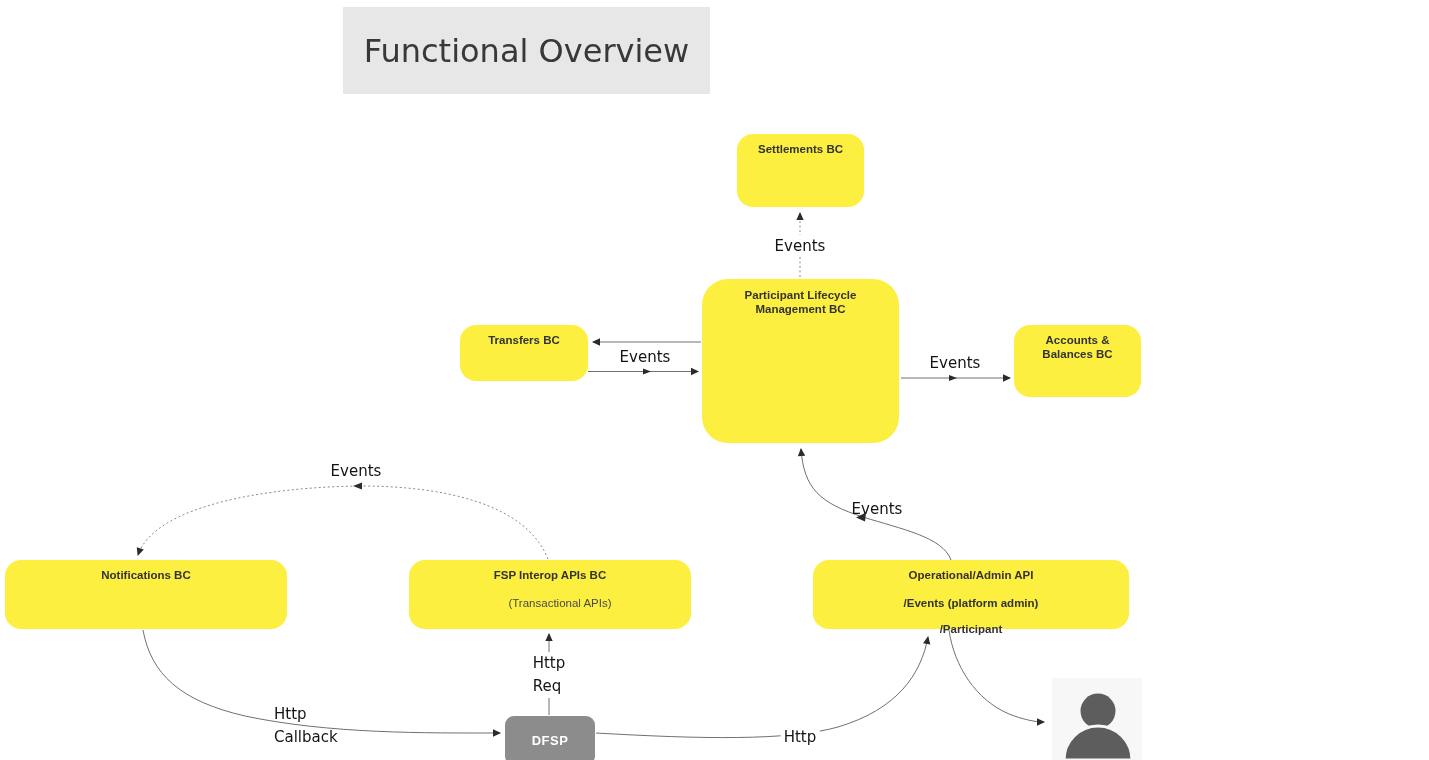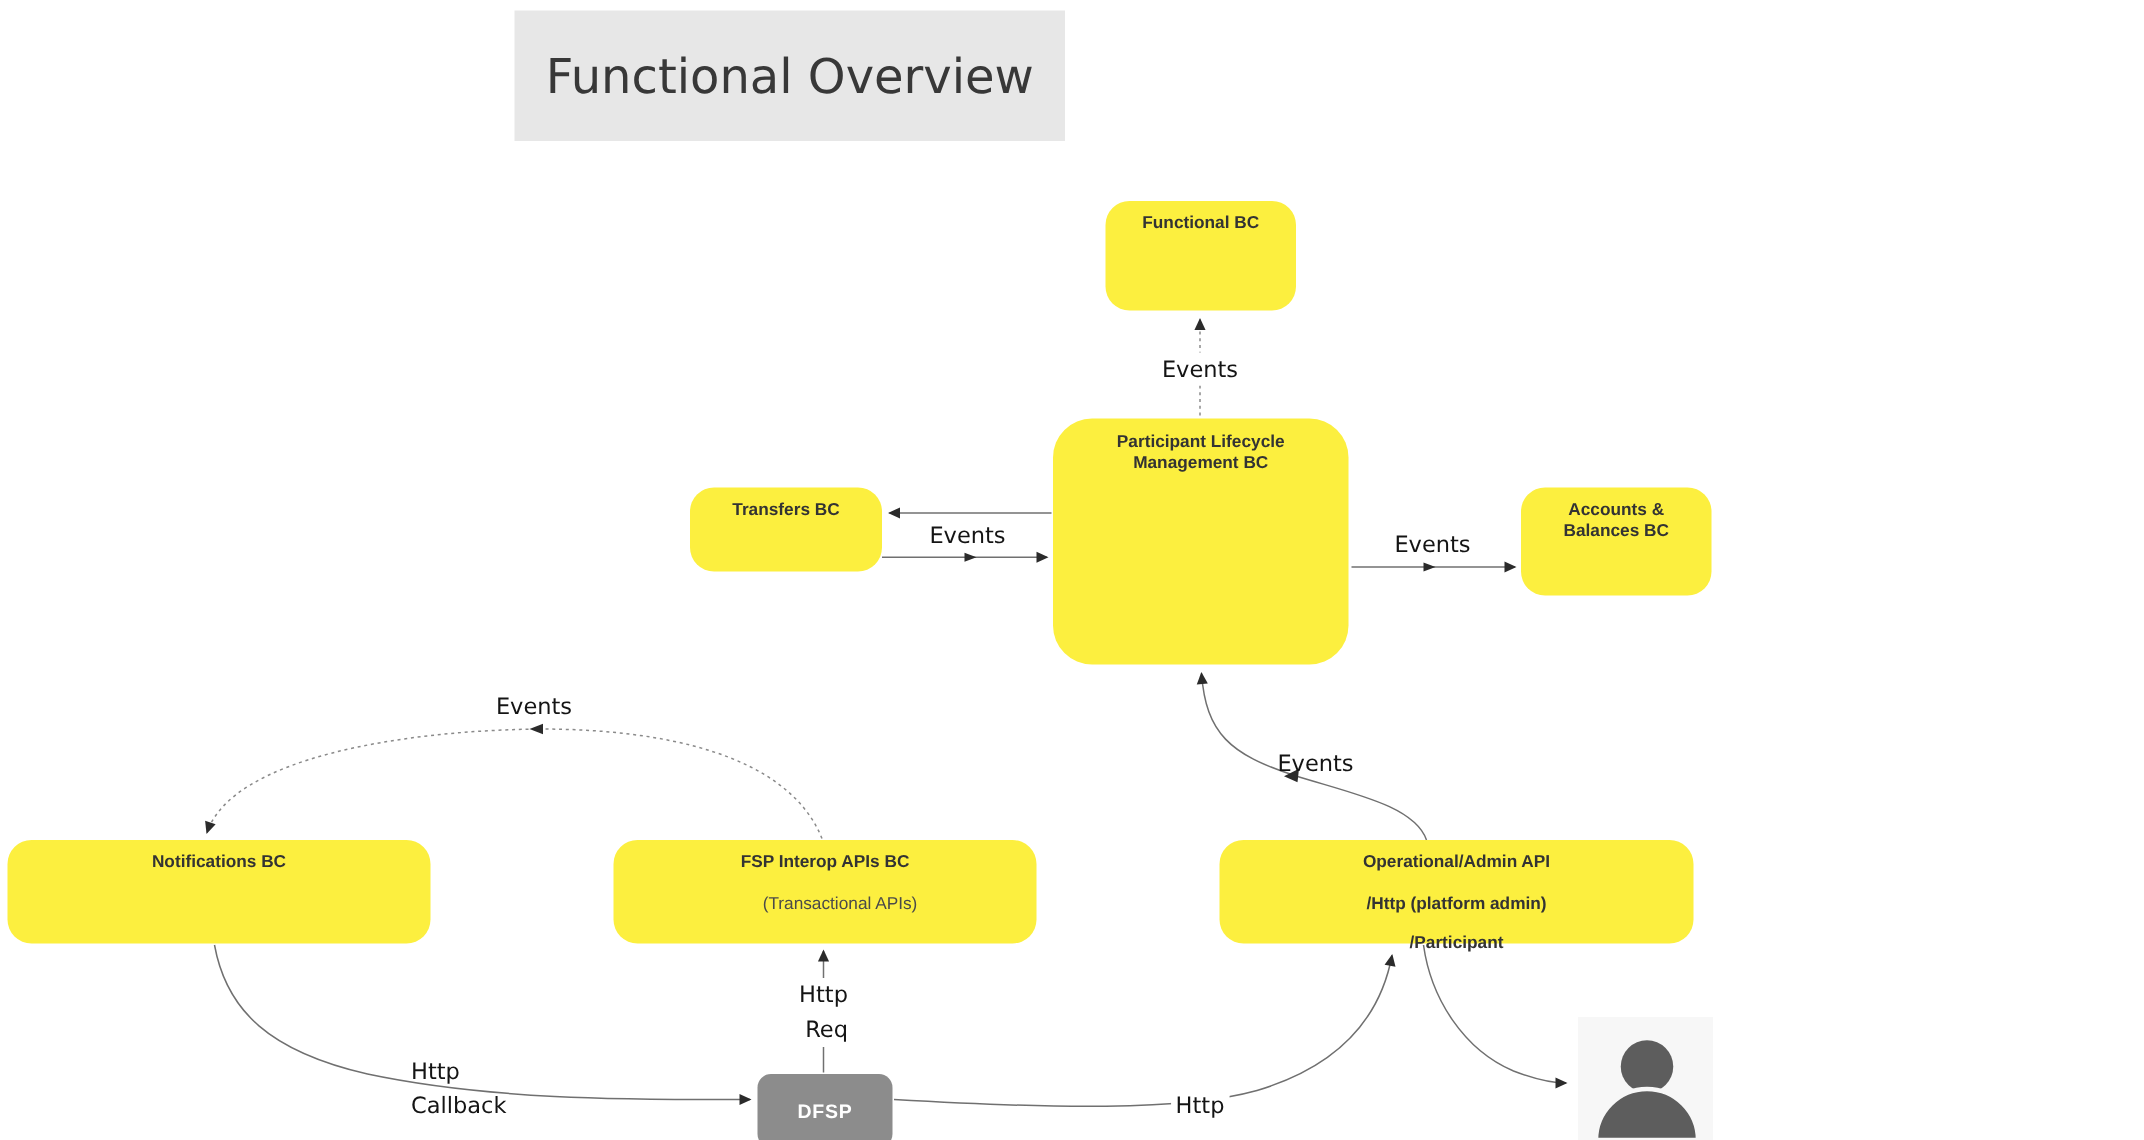--- a/index.html
+++ b/index.html
@@ -62,21 +62,21 @@
   .person-tile {
     position:absolute; left:1052px; top:678px; width:90px; height:82px;
     background:#F7F7F7; z-index:2; overflow:hidden;
   }
 
   .edge-label {
     position:absolute; z-index:3;
     font-family:"DejaVu Sans", sans-serif;
     font-size:15px; line-height:22px; color:#141414;
     transform:translate(-50%,-50%);
-    white-space:nowrap; text-align:right;
+    white-space:nowrap; text-align:left;
   }
   .edge-label.onLine { background:#ffffff; padding:0 3px; }
   .edge-label.two-line { line-height:23px; }
   .edge-label.left-anchored { transform:none; text-align:left; }
 </style>
 </head>
 <body>
 
 <div id="canvas">
 
@@ -108,21 +108,21 @@
 
     <path d="M 951 560 C 943 537 901 529 863 517 C 820 503 804 489 801 449" fill="none" stroke="#707070" stroke-width="1" marker-end="url(#arrow)"></path>
     <polygon points="866,512.5 856,517.5 865,521.5" fill="#2b2b2b"></polygon>
 
     <path d="M 949 630 C 954 666 976 700 1009 714 C 1022 719 1034 722 1044 722" fill="none" stroke="#707070" stroke-width="1" marker-end="url(#arrow)"></path>
   </svg>
 
   <div class="title-box">Functional Overview</div>
 
   <div class="node settlements">
-    <div class="node-label">Functional BC</div>
+    <div class="node-label">Settlements BC</div>
   </div>
 
   <div class="node plm">
     <div class="node-label">Participant Lifecycle Management BC</div>
   </div>
 
   <div class="node transfers">
     <div class="node-label">Transfers BC</div>
   </div>
 
@@ -134,21 +134,21 @@
     <div class="node-label">Notifications BC</div>
   </div>
 
   <div class="node fsp">
     <div class="node-label">FSP Interop APIs BC</div>
     <div class="node-sublabel">(Transactional APIs)</div>
   </div>
 
   <div class="node operational">
     <div class="node-label">Operational/Admin API</div>
-    <div class="node-subline first">/Http (platform admin)</div>
+    <div class="node-subline first">/Events (platform admin)</div>
     <div class="node-subline">/Participant</div>
   </div>
 
   <div class="dfsp-box">
     <span>DFSP</span>
   </div>
 
   <div class="person-tile">
     <svg width="90" height="82" viewBox="0 0 90 82">
       <circle cx="46" cy="33" r="17.5" fill="#5d5d5d"></circle>

